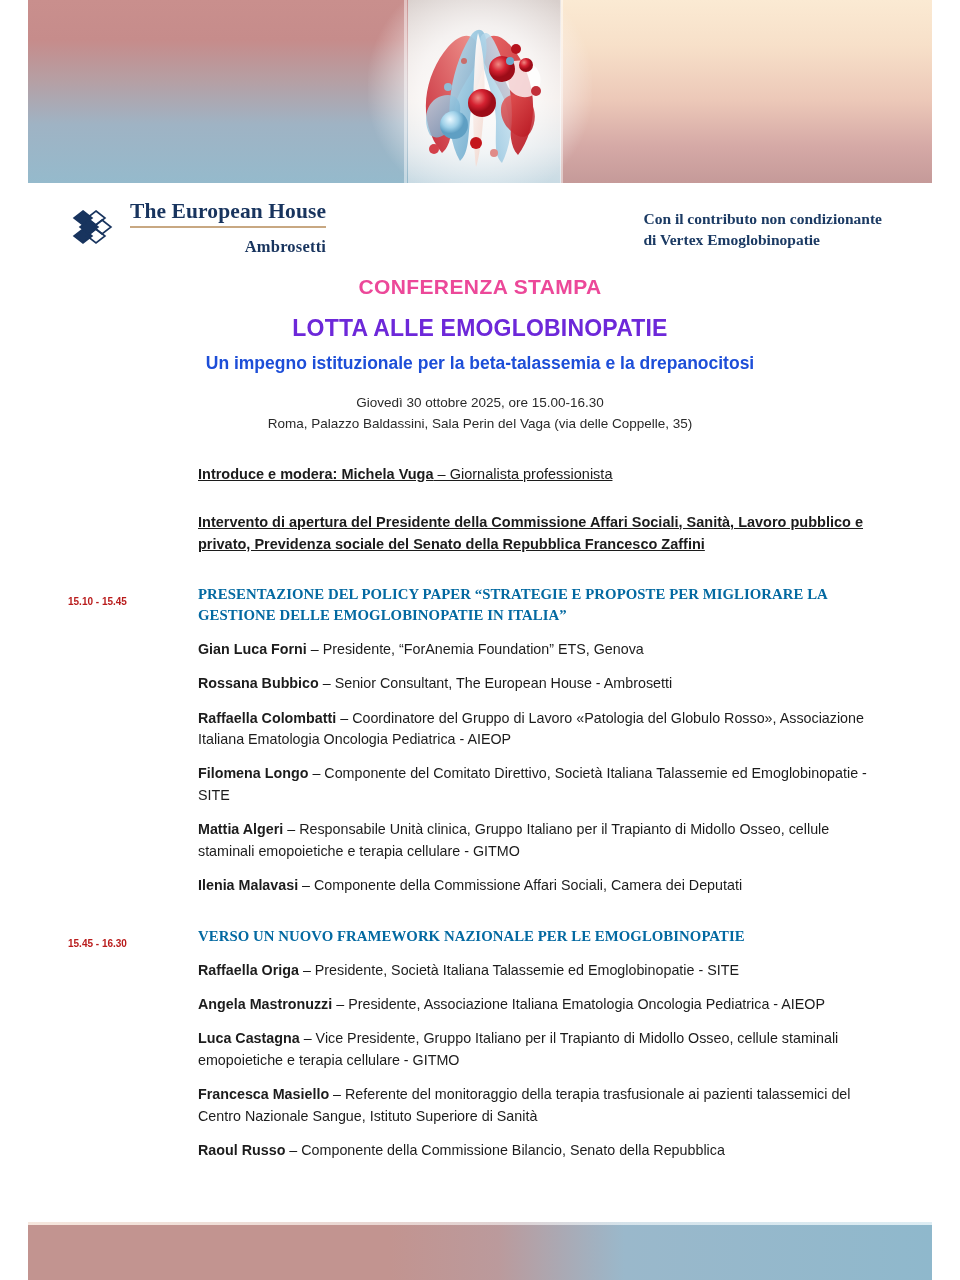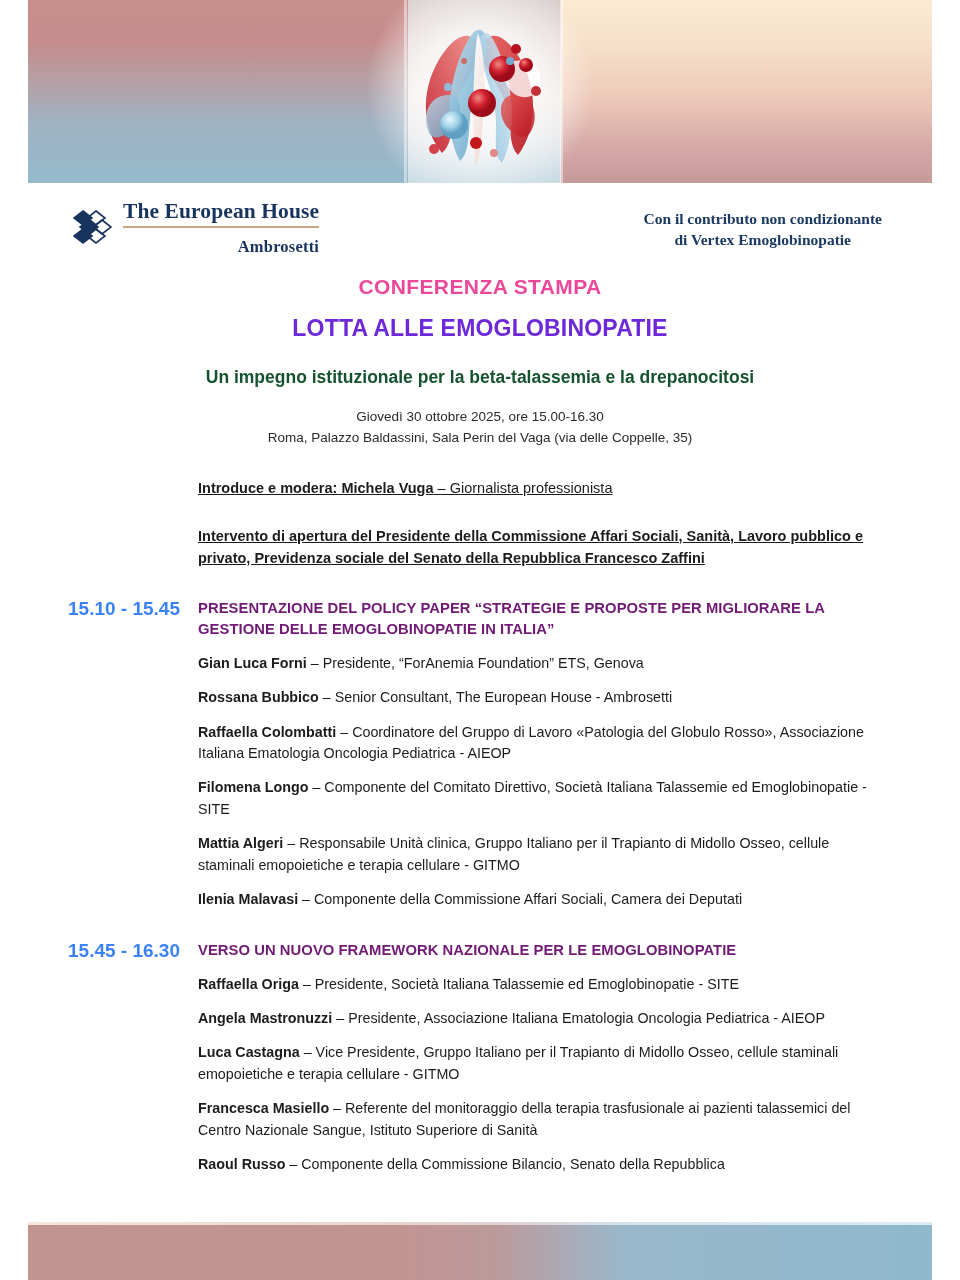--- a/index.html
+++ b/index.html
@@ -82,21 +82,21 @@
   .brandrow {
     position: relative;
     height: 78px;
   }
   .logo {
     position: absolute;
     left: 72px;
     top: 18px;
     display: flex;
     align-items: center;
-    gap: 7px;
+    gap: 14px;
   }
   .logo-mark { width: 44px; height: 40px; flex: none; }
   .logo-words {
     font-family: "Liberation Serif", serif;
     color: #18345e;
     line-height: 1.0;
   }
   .logo-line1 {
     font-size: 21.5px;
     font-weight: 700;
@@ -109,21 +109,21 @@
     font-size: 16.5px;
     font-weight: 700;
     text-align: right;
     padding-top: 11px;
     letter-spacing: .2px;
   }
   .contributo {
     position: absolute;
     right: 78px;
     top: 26px;
-    text-align: center;
+    text-align: left;
     font-family: "Liberation Serif", serif;
     font-weight: 700;
     font-size: 15.5px;
     line-height: 1.35;
     color: #1b3a63;
     white-space: nowrap;
   }
 
   .titleblock {
     text-align: center;
@@ -138,22 +138,22 @@
   .t-main {
     font-size: 23px;
     font-weight: 700;
     color: #6d28d9;
     letter-spacing: .2px;
     margin-top: 16px;
   }
   .t-sub {
     font-size: 17.5px;
     font-weight: 700;
-    color: #14532d;
-    margin-top: 25px;
+    color: #1d4ed8;
+    margin-top: 11px;
   }
   .t-when {
     font-size: 13.5px;
     color: #2a2a2a;
     margin-top: 19px;
     line-height: 1.55;
   }
 
   .body-col {
     margin: 0 auto;
@@ -177,32 +177,33 @@
 
   .session {
     position: relative;
     margin-top: 29px;
     padding-left: 198px;
     padding-right: 92px;
   }
   .session-time {
     position: absolute;
     left: 68px;
-    top: 0;
-    font-size: 19px;
-    font-weight: 700;
-    color: #3b82f6;
+    top: 12px;
+    font-size: 10px;
+    font-weight: 700;
+    color: #b91c1c;
     white-space: nowrap;
   }
   .session-head {
     font-size: 14.8px;
     font-weight: 700;
-    color: #701a75;
+    color: #0369a1;
     line-height: 1.42;
     letter-spacing: .05px;
+    font-family: Liberation Serif, serif;
   }
   .speakers { margin-top: 5px; }
   .speaker {
     font-size: 14.3px;
     line-height: 1.5;
     margin-top: 13px;
   }
 
   
   .footer-band {

